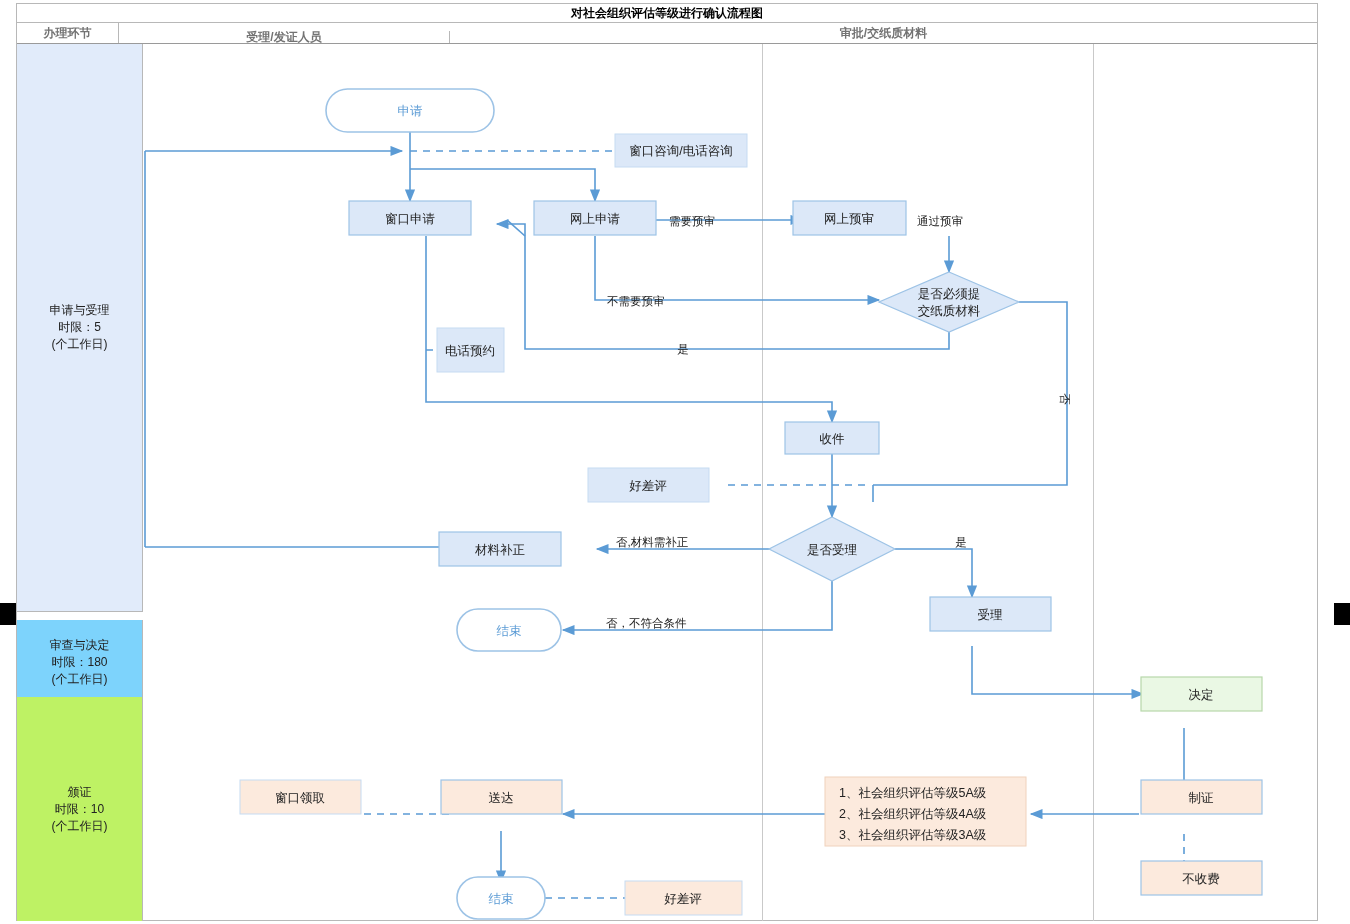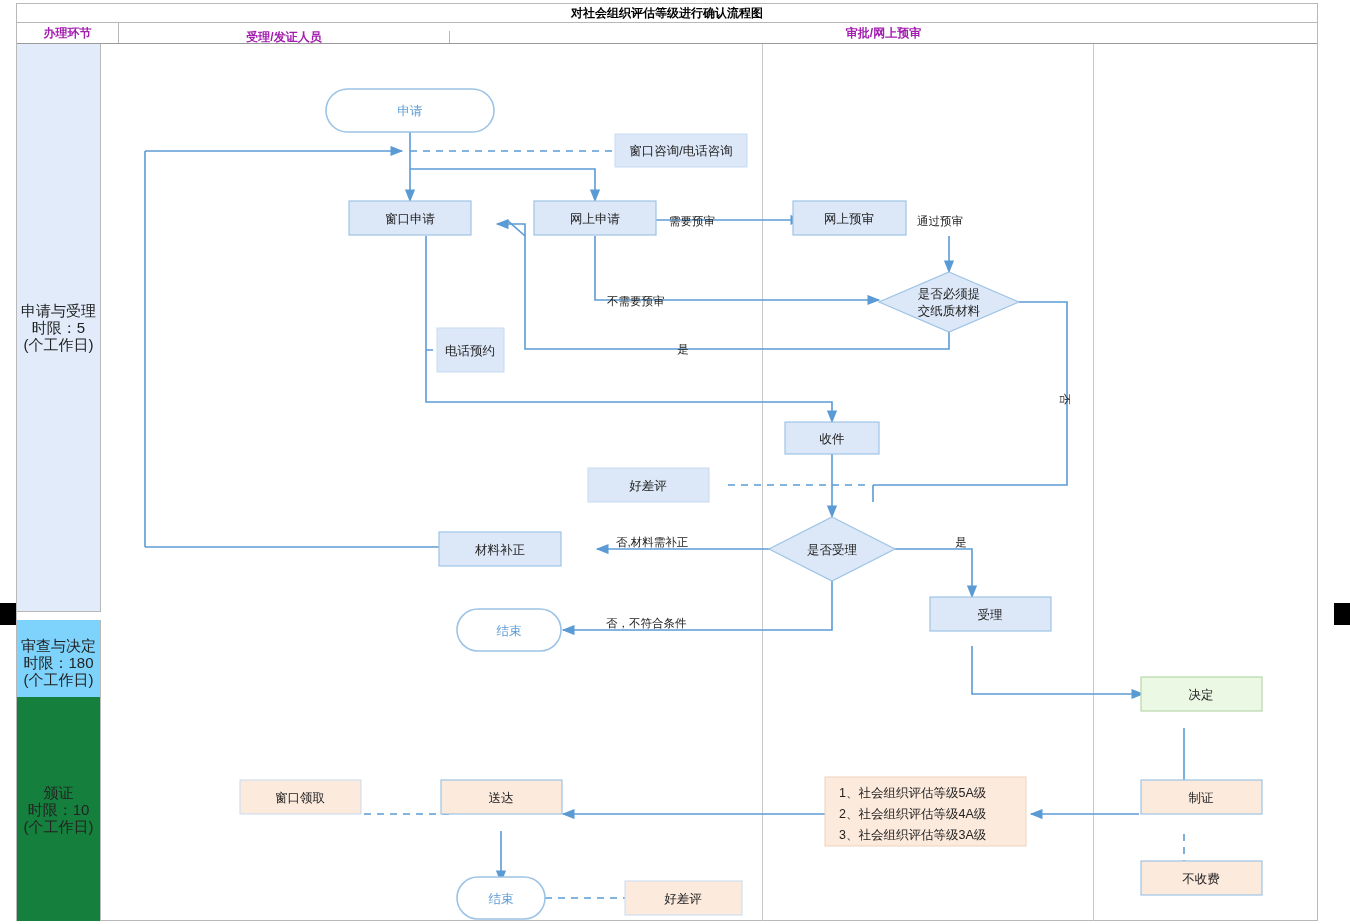--- a/index.html
+++ b/index.html
@@ -2,52 +2,52 @@
 <html><head>
 <meta charset="utf-8">
 <style>
   html,body{margin:0;padding:0;background:#ffffff;}
   body{width:1350px;height:924px;font-family:"Liberation Sans","DejaVu Sans",sans-serif;overflow:hidden;}
   #root{position:relative;width:1350px;height:924px;background:#fff;}
   .wrap{position:absolute;left:16px;top:3px;width:1302px;height:918px;border:1px solid #b8b8b8;box-sizing:border-box;background:#fff;}
   .title-bar{height:19px;border-bottom:1px solid #b8b8b8;display:flex;align-items:center;justify-content:center;
              font-size:12px;font-weight:bold;color:#000;box-sizing:border-box;background:#fff;}
   .hdr-row{height:21px;display:flex;border-bottom:1px solid #9a9a9a;box-sizing:border-box;background:#fff;}
-  .hdr-cell{display:flex;align-items:center;justify-content:center;font-size:12px;font-weight:bold;color:#a21caf;
+  .hdr-cell{display:flex;align-items:center;justify-content:center;font-size:12px;font-weight:bold;color:#737373;
             border-right:1px solid #b8b8b8;box-sizing:border-box;}
   .hdr-cell:last-child{border-right:none;}
   .c0{width:102px;} .c1{width:643px;} .c2{width:331px;margin-top:8px;} .c3{flex:1;}
   .body-area{position:relative;height:877px;}
-  .lane-label{position:absolute;left:0;width:84px;border-right:1px solid #b8b8b8;box-sizing:border-box;
-              display:flex;align-items:center;justify-content:center;text-align:center;font-size:15px;color:#222;
+  .lane-label{position:absolute;left:0;width:126px;border-right:1px solid #b8b8b8;box-sizing:border-box;
+              display:flex;align-items:center;justify-content:center;text-align:center;font-size:12px;color:#222;
               line-height:17px;white-space:pre-line;}
   .lane1{top:0;height:568px;background:#e1ebfa;border-bottom:1px solid #b8b8b8;}
   .lane2{top:576px;height:85px;background:#7dd3fc;border-bottom:1px solid #b8b8b8;}
-  .lane3{top:653px;height:224px;background:#15803d;}
+  .lane3{top:653px;height:224px;background:#bef264;}
   .vline{position:absolute;top:0;bottom:0;width:1px;background:#c9c9c9;}
   svg.flow{position:absolute;left:0;top:0;width:1302px;height:877px;}
   .nd-txt{font-family:"Liberation Sans","DejaVu Sans",sans-serif;font-size:12.5px;}
   .edge-lbl{font-family:"Liberation Sans","DejaVu Sans",sans-serif;font-size:11.5px;fill:#222;}
   .listbox-txt{font-family:"Liberation Sans","DejaVu Sans",sans-serif;font-size:12.5px;fill:#222;}
   .blk-left,.blk-right{position:absolute;width:16px;background:#000;}
   .blk-left{left:0;top:603px;height:22px;}
   .blk-right{right:0;top:603px;height:22px;}
 </style>
 </head>
 <body>
 
 <div id="root">
   <div class="wrap">
 
     <div class="title-bar">对社会组织评估等级进行确认流程图</div>
 
     <div class="hdr-row">
       <div class="hdr-cell c0">办理环节</div>
       <div class="hdr-cell c2">受理/发证人员</div>
-      <div class="hdr-cell c3">审批/网上预审</div>
+      <div class="hdr-cell c3">审批/交纸质材料</div>
     </div>
 
     <div class="body-area">
 
       <div class="lane-label lane1">申请与受理
 时限：5
 (个工作日)</div>
       <div class="lane-label lane2">审查与决定
 时限：180
 (个工作日)</div>

